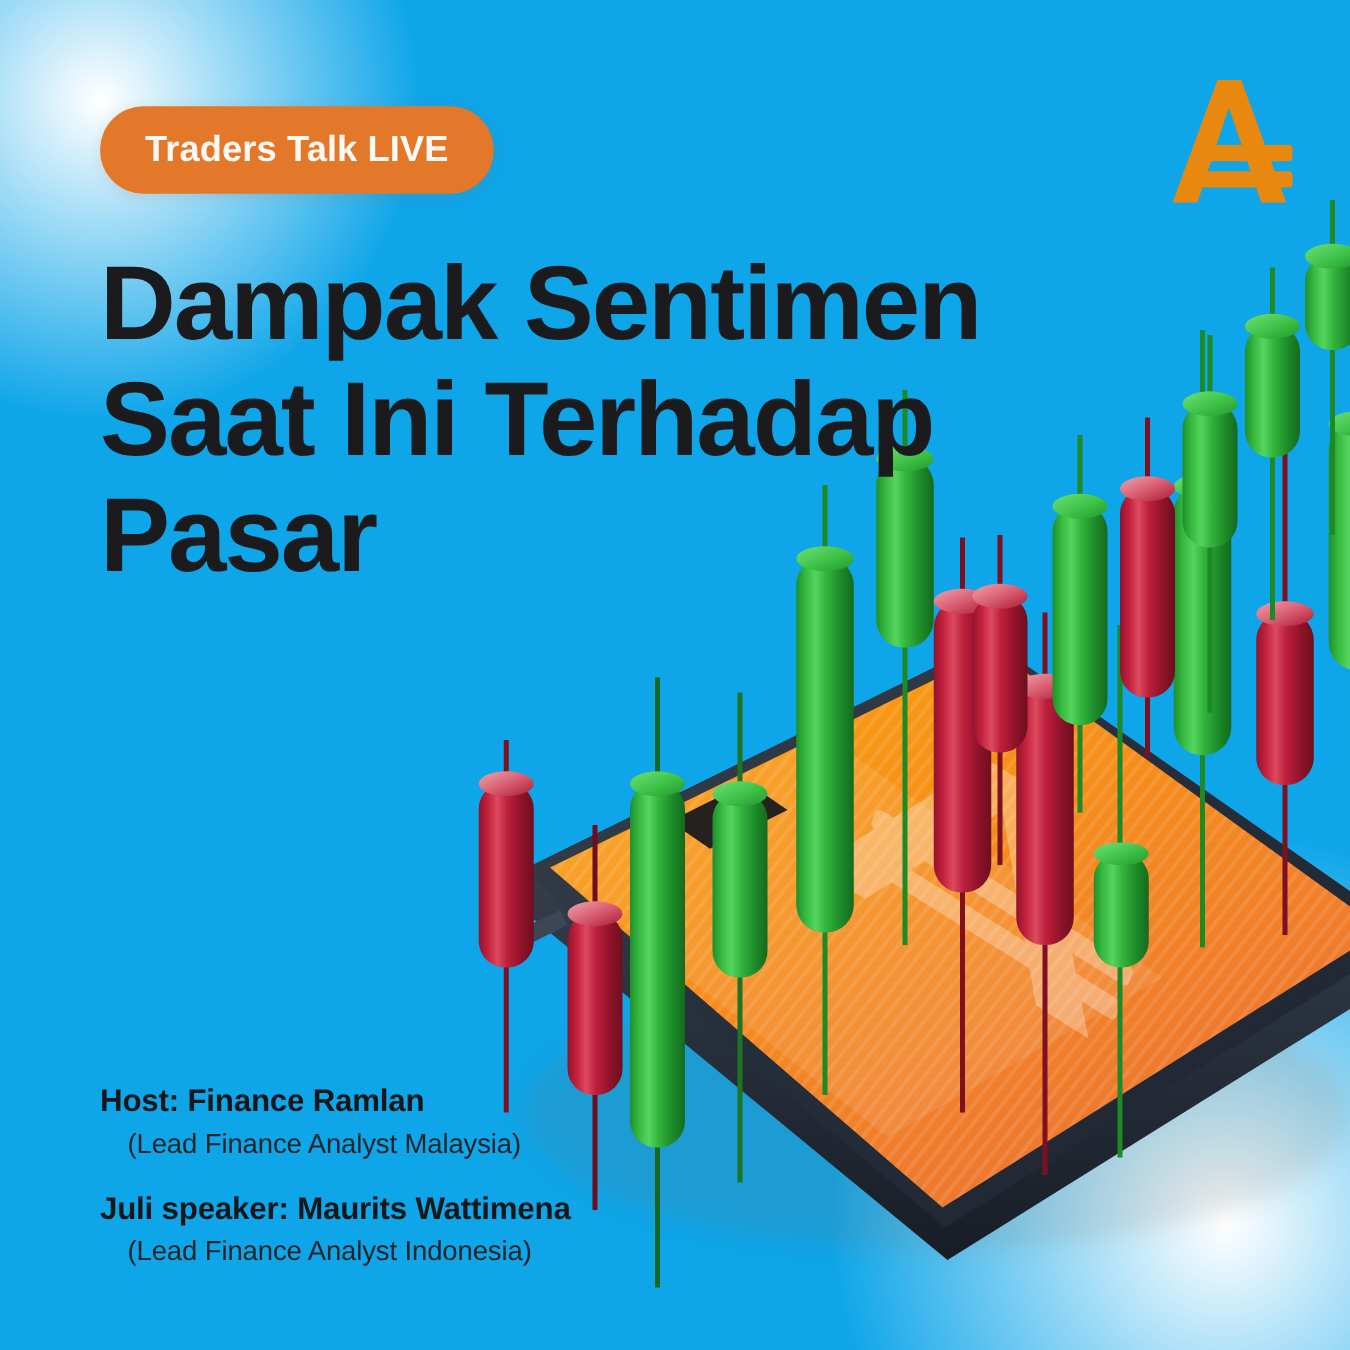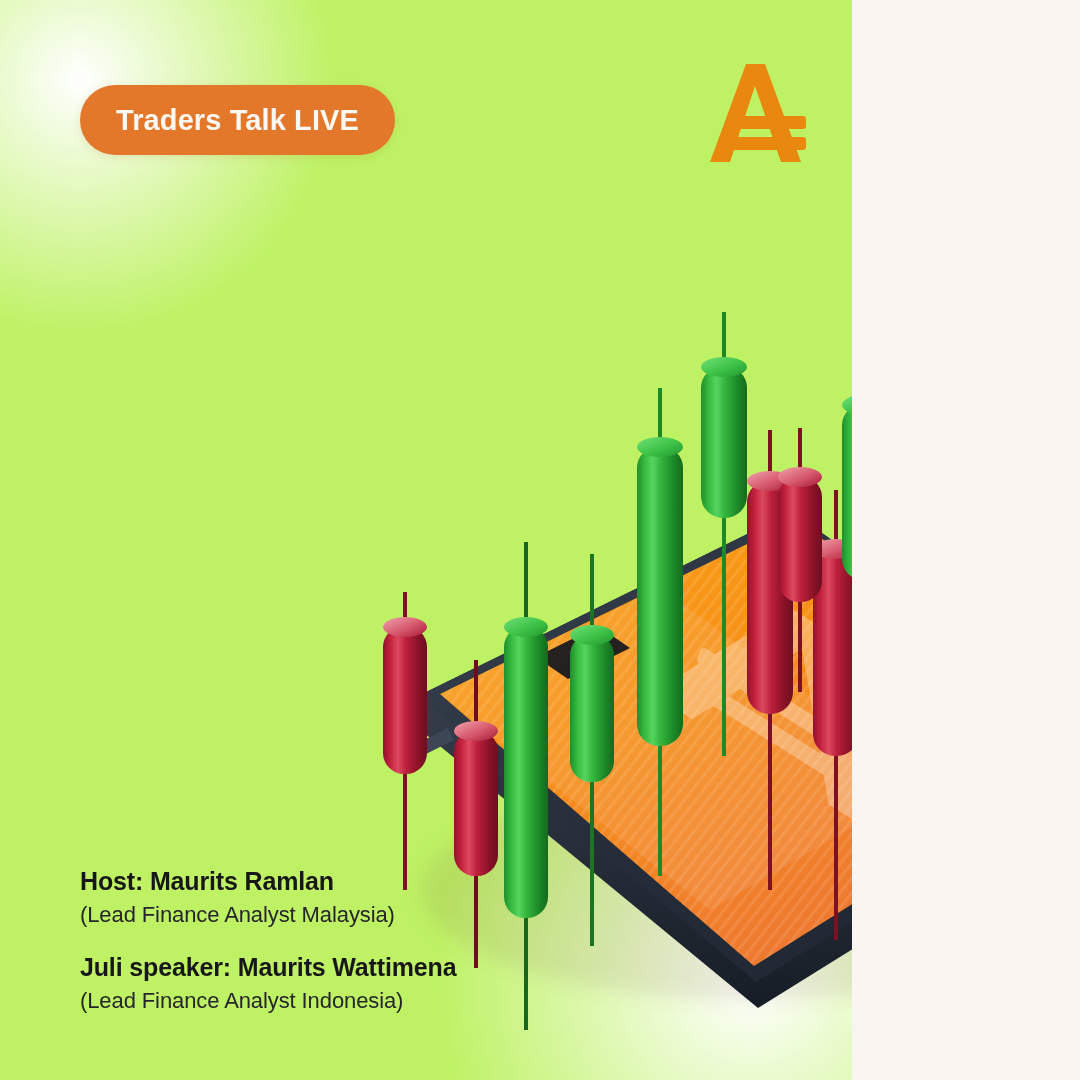--- a/index.html
+++ b/index.html
@@ -8,22 +8,22 @@
   body {
     background:#faf5f0;
     font-family:"Liberation Sans", sans-serif;
     overflow:hidden;
     position:relative;
   }
 
   #poster {
     position:absolute;
     inset:0;
-    width:852px; height:1080px;
-    background:#bef264;
+    width:1080px; height:1080px;
+    background:#0ea5e9;
     overflow:hidden;
   }
 
   
   .corner-glow{
     position:absolute; pointer-events:none;
   }
   .cg-tl{ left:-180px; top:-180px; width:520px; height:520px;
     background:radial-gradient(circle at 50% 50%, #ffffff 0%, rgba(255,255,255,0) 70%);}
   .cg-br{ right:-220px; bottom:-220px; width:640px; height:640px;
@@ -95,20 +95,21 @@
     white-space:nowrap;
   }
   .speaker-role{
     color:#25252a;
     font-size:22px;
     font-weight:400;
     line-height:1.3;
     letter-spacing:-.1px;
     margin-top:4px;
     white-space:nowrap;
+    margin-left:22px;
   }
 
   
   #illustration{
     position:absolute;
     left:330px; top:330px;
     width:790px; height:790px;
     z-index:10;
   }
   #illustration svg{ display:block; width:100%; height:100%; overflow:visible;}
@@ -361,24 +362,29 @@
     <div id="brand-logo">
       <svg viewBox="0 0 102 108" xmlns="http://www.w3.org/2000/svg" aria-hidden="true">
         <g fill="#e8880f">
           <path d="M 2 104 L 38 6 L 57 6 L 93 104 L 73 104 L 47 28 L 22 104 Z"></path>
           <rect x="26" y="58" width="72" height="13" rx="3"></rect>
           <rect x="22" y="79" width="76" height="13" rx="3"></rect>
         </g>
       </svg>
     </div>
 
+    <h1 id="headline">
+      <span class="hl-line">Dampak Sentimen</span>
+      <span class="hl-line">Saat Ini Terhadap</span>
+      <span class="hl-line">Pasar</span>
+    </h1>
 
 
     <div id="host-block" class="speaker-block">
-      <div class="speaker-name">Host: Maurits Ramlan</div>
+      <div class="speaker-name">Host: Finance Ramlan</div>
       <div class="speaker-role">(Lead Finance Analyst Malaysia)</div>
     </div>
 
     <div id="guest-block" class="speaker-block">
       <div class="speaker-name">Juli speaker: Maurits Wattimena</div>
       <div class="speaker-role">(Lead Finance Analyst Indonesia)</div>
     </div>
 
   </div>
 </div>

